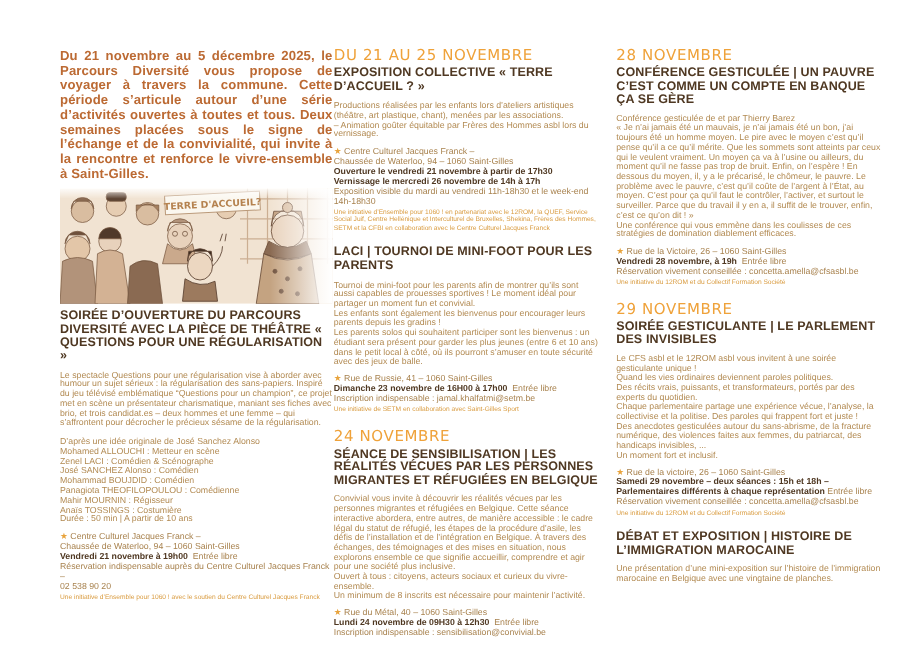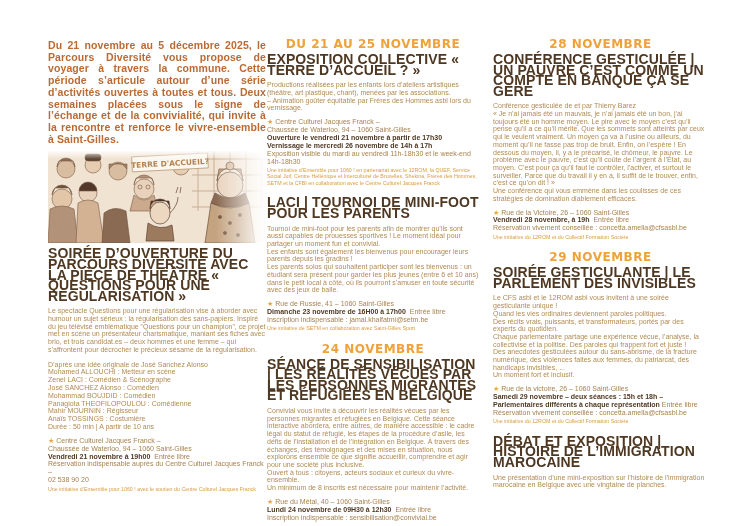--- a/index.html
+++ b/index.html
@@ -17,28 +17,27 @@
 
   .intro {
     font-size: 10.5px; line-height: 11.7px; font-weight: 700;
     color: #bc6a33; text-align: justify; margin: 0 0 6px 0;
     letter-spacing: 0.1px;
   }
   .illustration { width: 218px; height: 92px; display: block; margin: 0 0 5px 0; }
 
   .event { margin-bottom: 11px; }
   .date {
-    font-size: 12px; line-height: 13px; font-weight: 700;
+    font-size: 12px; line-height: 13px; font-weight: 400;
     color: #efa23a; letter-spacing: 0.5px; margin: 0 0 3px 0;
     font-family: "DejaVu Sans", sans-serif;
-    text-align: center;
   }
   .date sup { font-size: 7px; }
   .title {
-    font-size: 14px; line-height: 10.6px; font-weight: 800;
+    font-size: 10px; line-height: 10.6px; font-weight: 800;
     color: #4f3822; margin: 0 0 6px 0; letter-spacing: 0.1px;
   }
   .body-block { margin: 0 0 6px 0; }
   .bp { font-size: 7px; line-height: 7.7px; margin: 0; color: #b28a52; }
   .cast { margin: 7px 0 6px 0; }
   .cast-line { font-size: 7px; line-height: 7.8px; color: #b28a52; }
 
   .venue { margin-top: 6px; }
   .where-line, .where-line2 {
     font-size: 7px; line-height: 7.9px; color: #a8824e;

